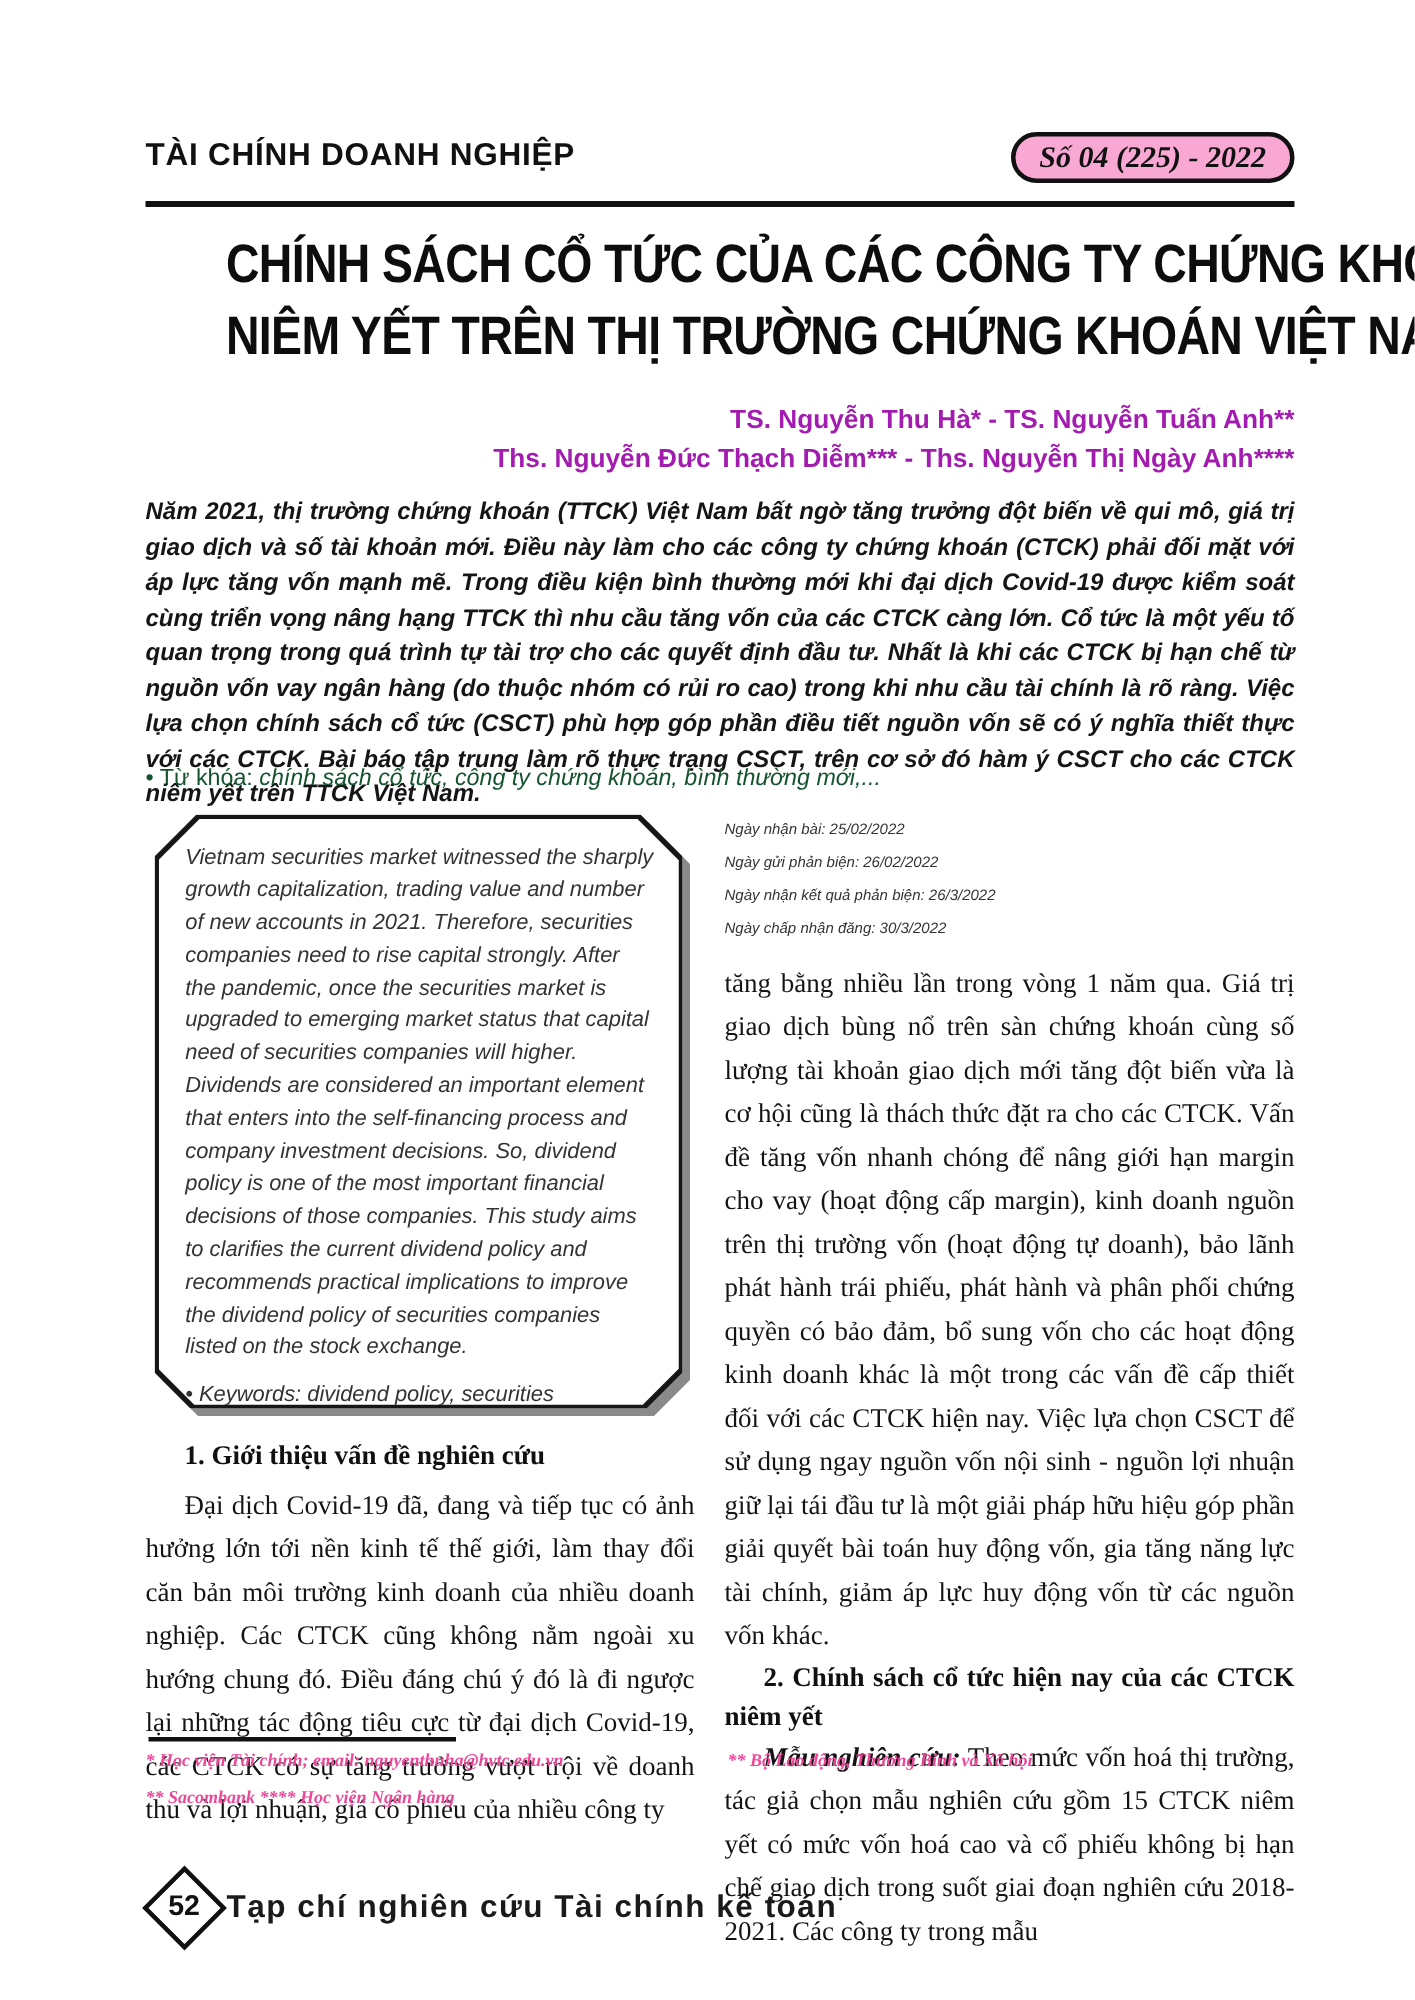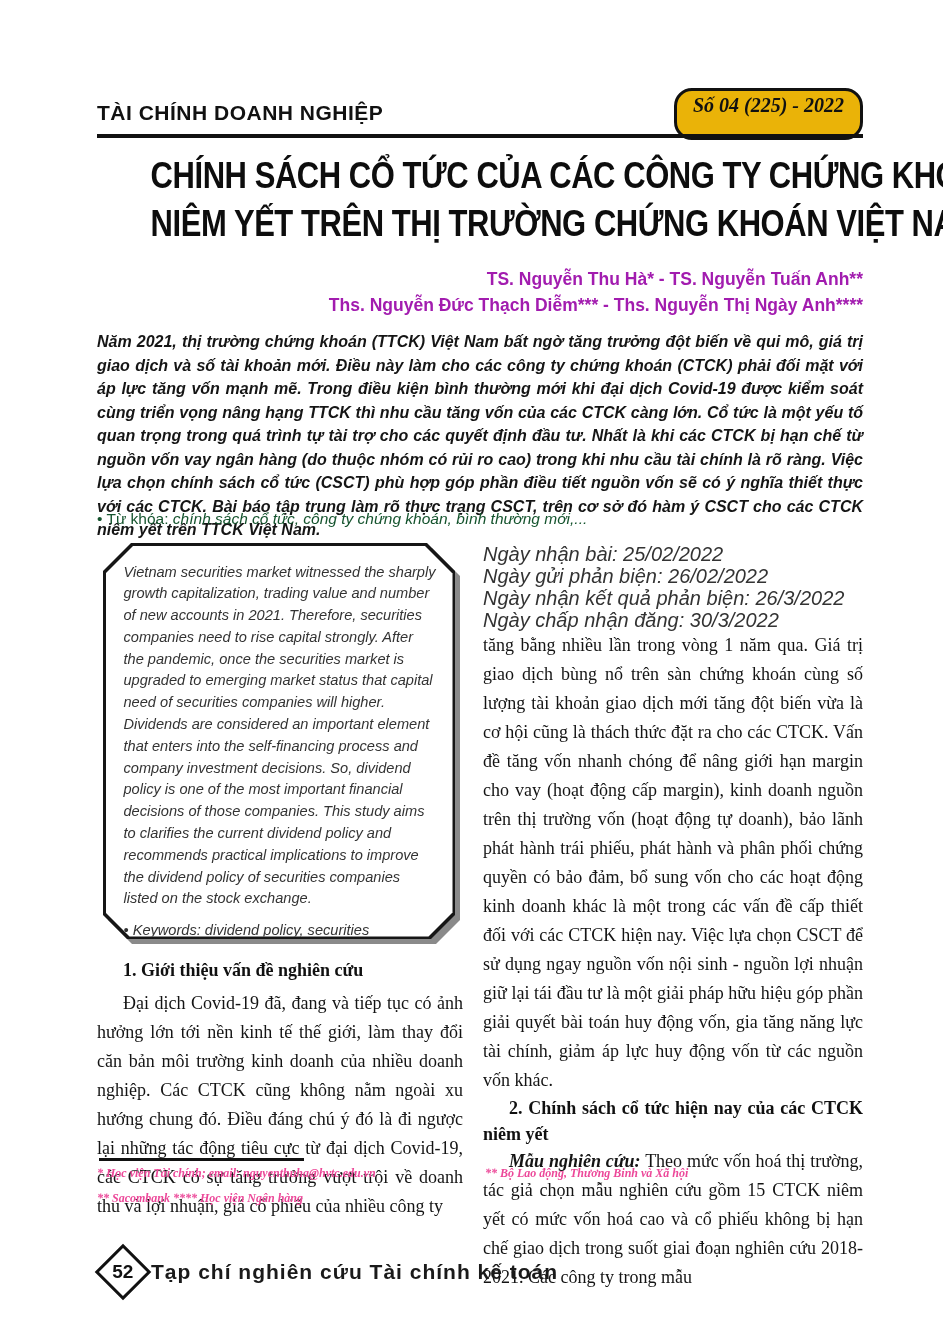--- a/index.html
+++ b/index.html
@@ -13,21 +13,21 @@
 
   
   .header-row { top:88px; display:flex; justify-content:space-between; align-items:center; }
   .section-name {
     font-family:"Liberation Sans", sans-serif;
     font-weight:700; font-size:21px; letter-spacing:0.5px; color:#111;
     padding-bottom:6px;
   }
   .issue-box {
     border:3px solid #111; border-radius:18px;
-    padding:3px 16px 20px 16px; background:#eab308;
+    padding:3px 16px 2px 16px; background:#f9a8d4;
     font-family:"Liberation Serif", serif;
     font-style:italic; font-weight:700; font-size:20px; color:#111;
     margin-bottom:4px;
   }
   .header-rule { top:134px; height:4px; background:#111; }
 
   
   .title-block { top:152px; text-align:center; }
   .title-line {
     font-family:"Liberation Sans", sans-serif;
@@ -74,21 +74,21 @@
     text-indent:26px; color:#101010; text-align:justify;
   }
   .body-para {
     font-size:18px; line-height:29px; text-align:justify; color:#141414; margin:0;
   }
   .indent { text-indent:26px; }
   .col-left .section-heading { margin-top:18px; }
   .col-left .body-para { margin-top:6px; }
 
   .dates { font-family:"Liberation Sans", sans-serif; font-style:italic;
-    font-size:20px; line-height:22px; color:#333; }
+    font-size:10px; line-height:22px; color:#333; margin-bottom:10px; }
   .sample-label { font-weight:700; font-style:italic; }
 
   
   .footnotes { top:1158px; }
   .footnote-rule { width:205px; height:2.5px; background:#111; margin-left:2px; }
   .footnote-line { font-weight:700; font-style:italic; font-size:12px;
     line-height:25px; color:#ec4899; display:flex; }
   .fn-left { width:388px; flex:none; }
   .fn-right { flex:1; }
 

